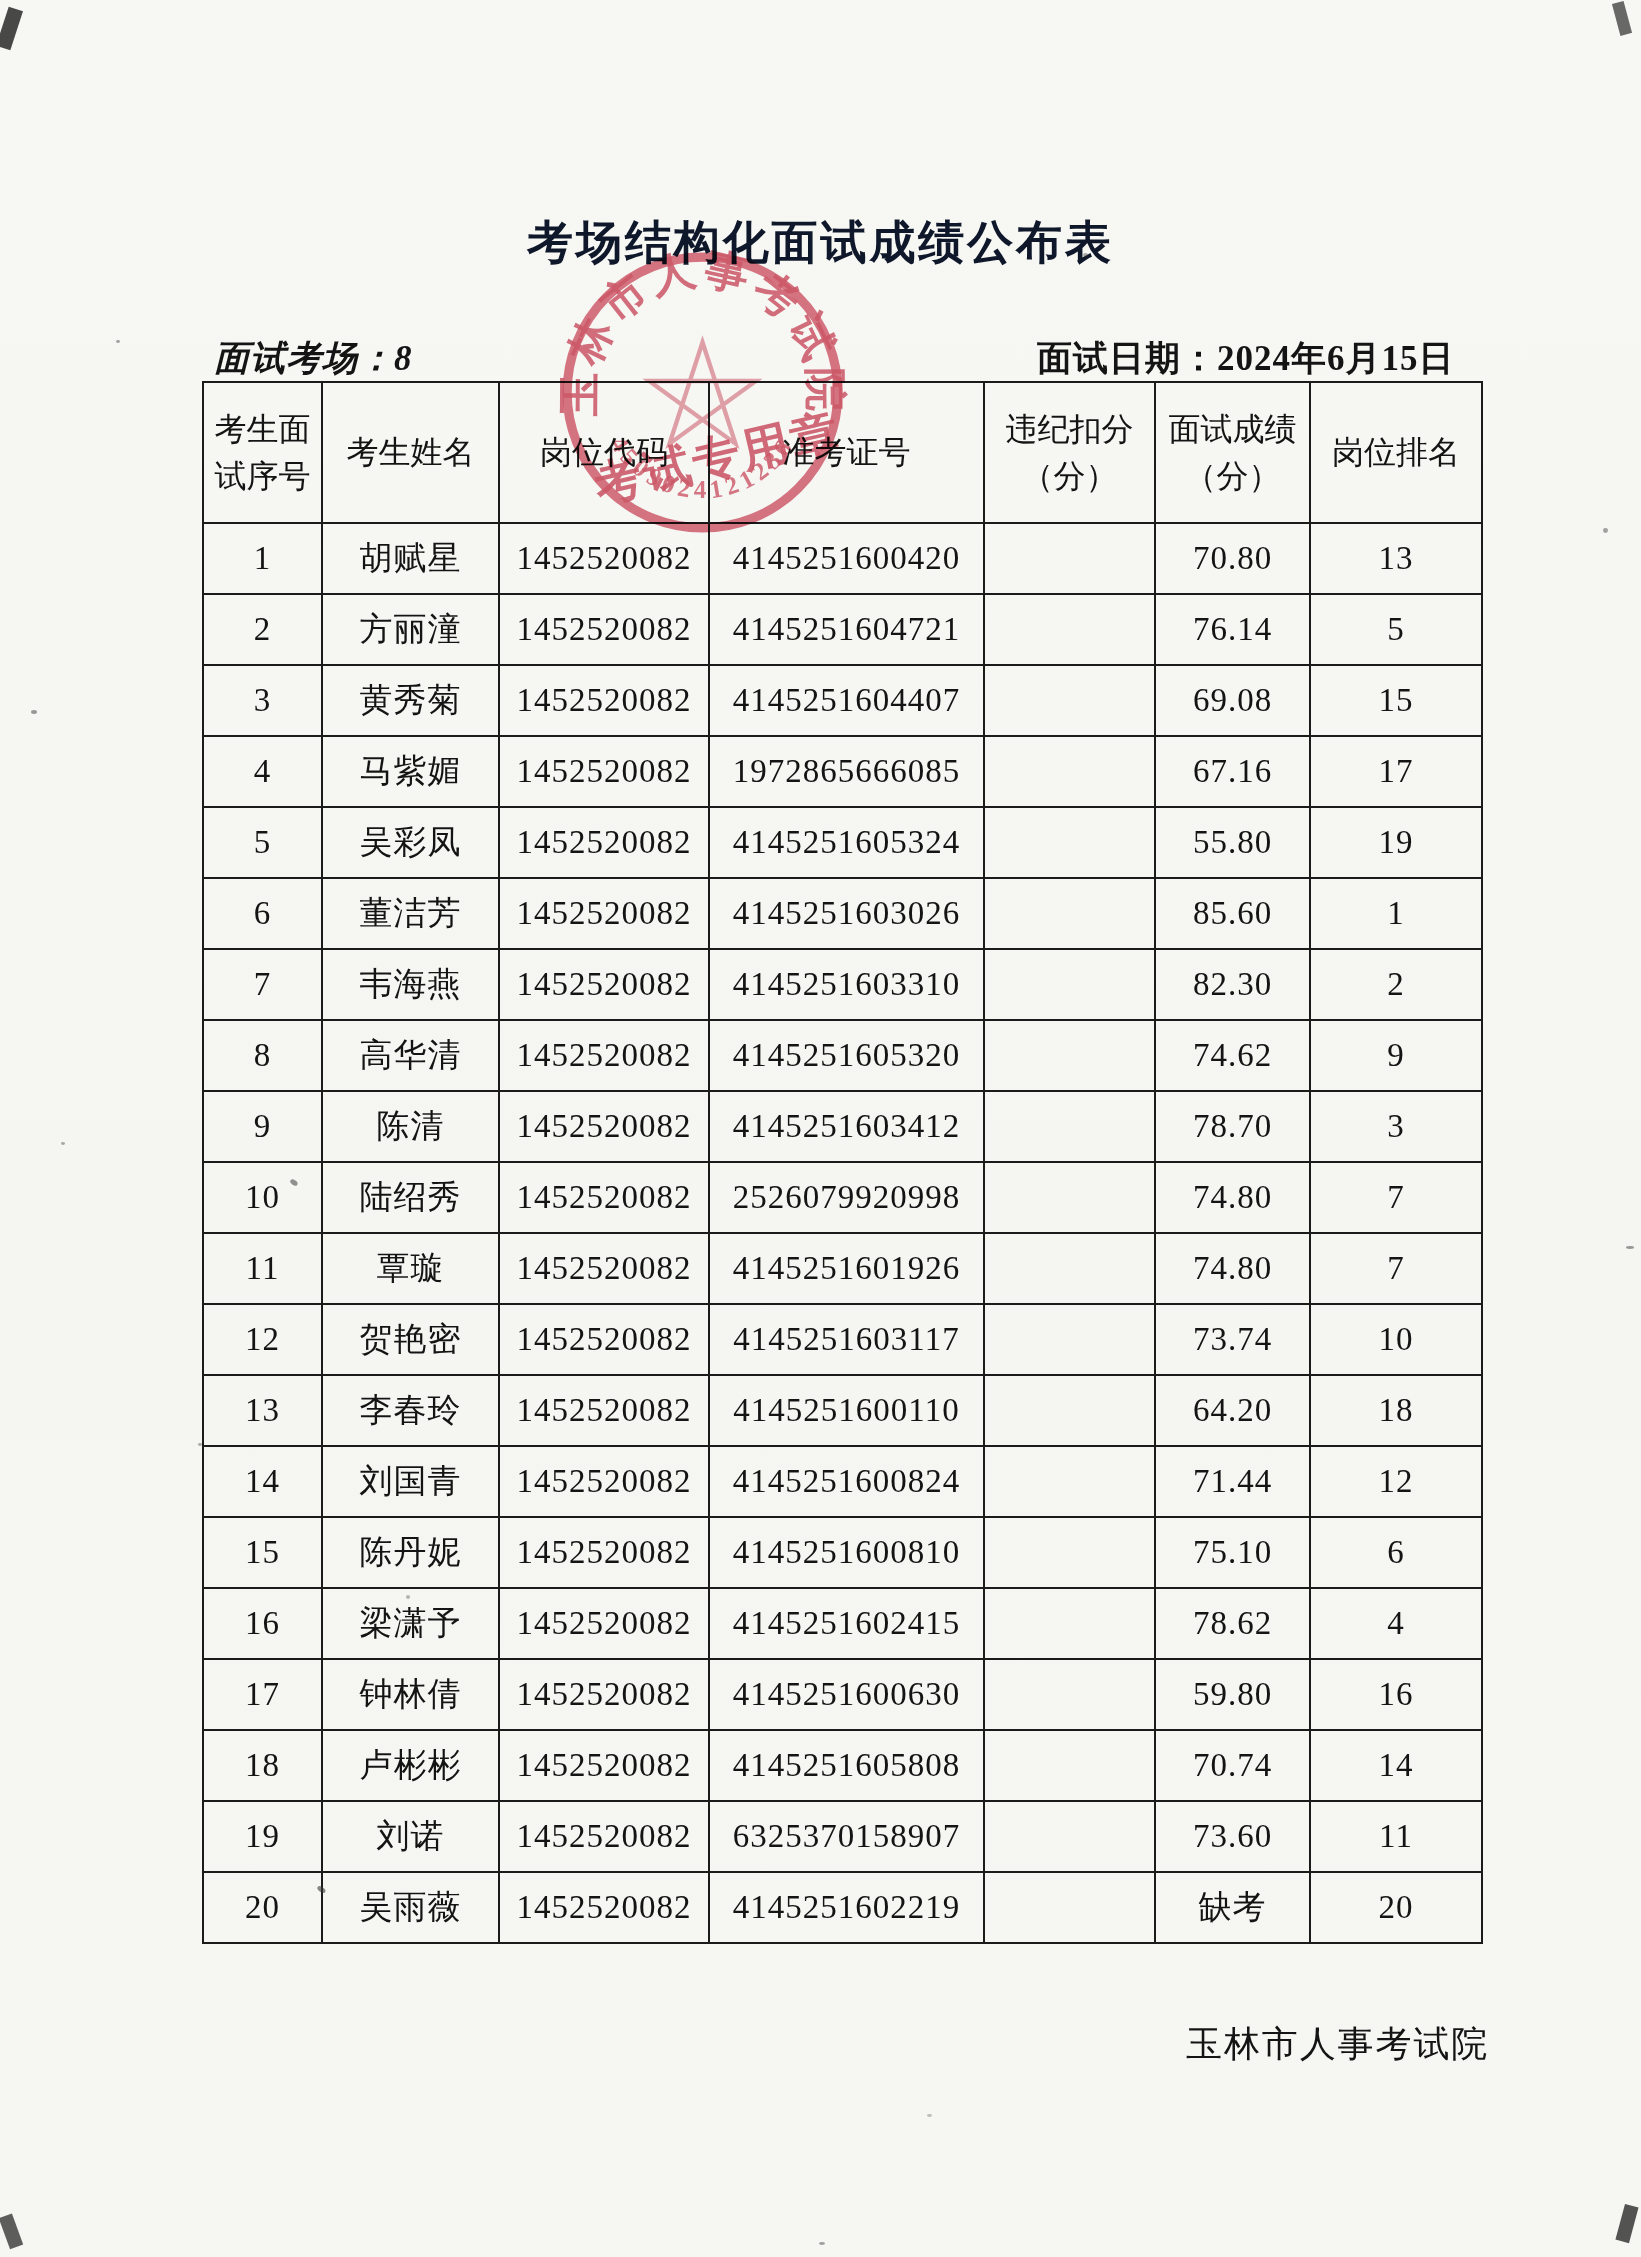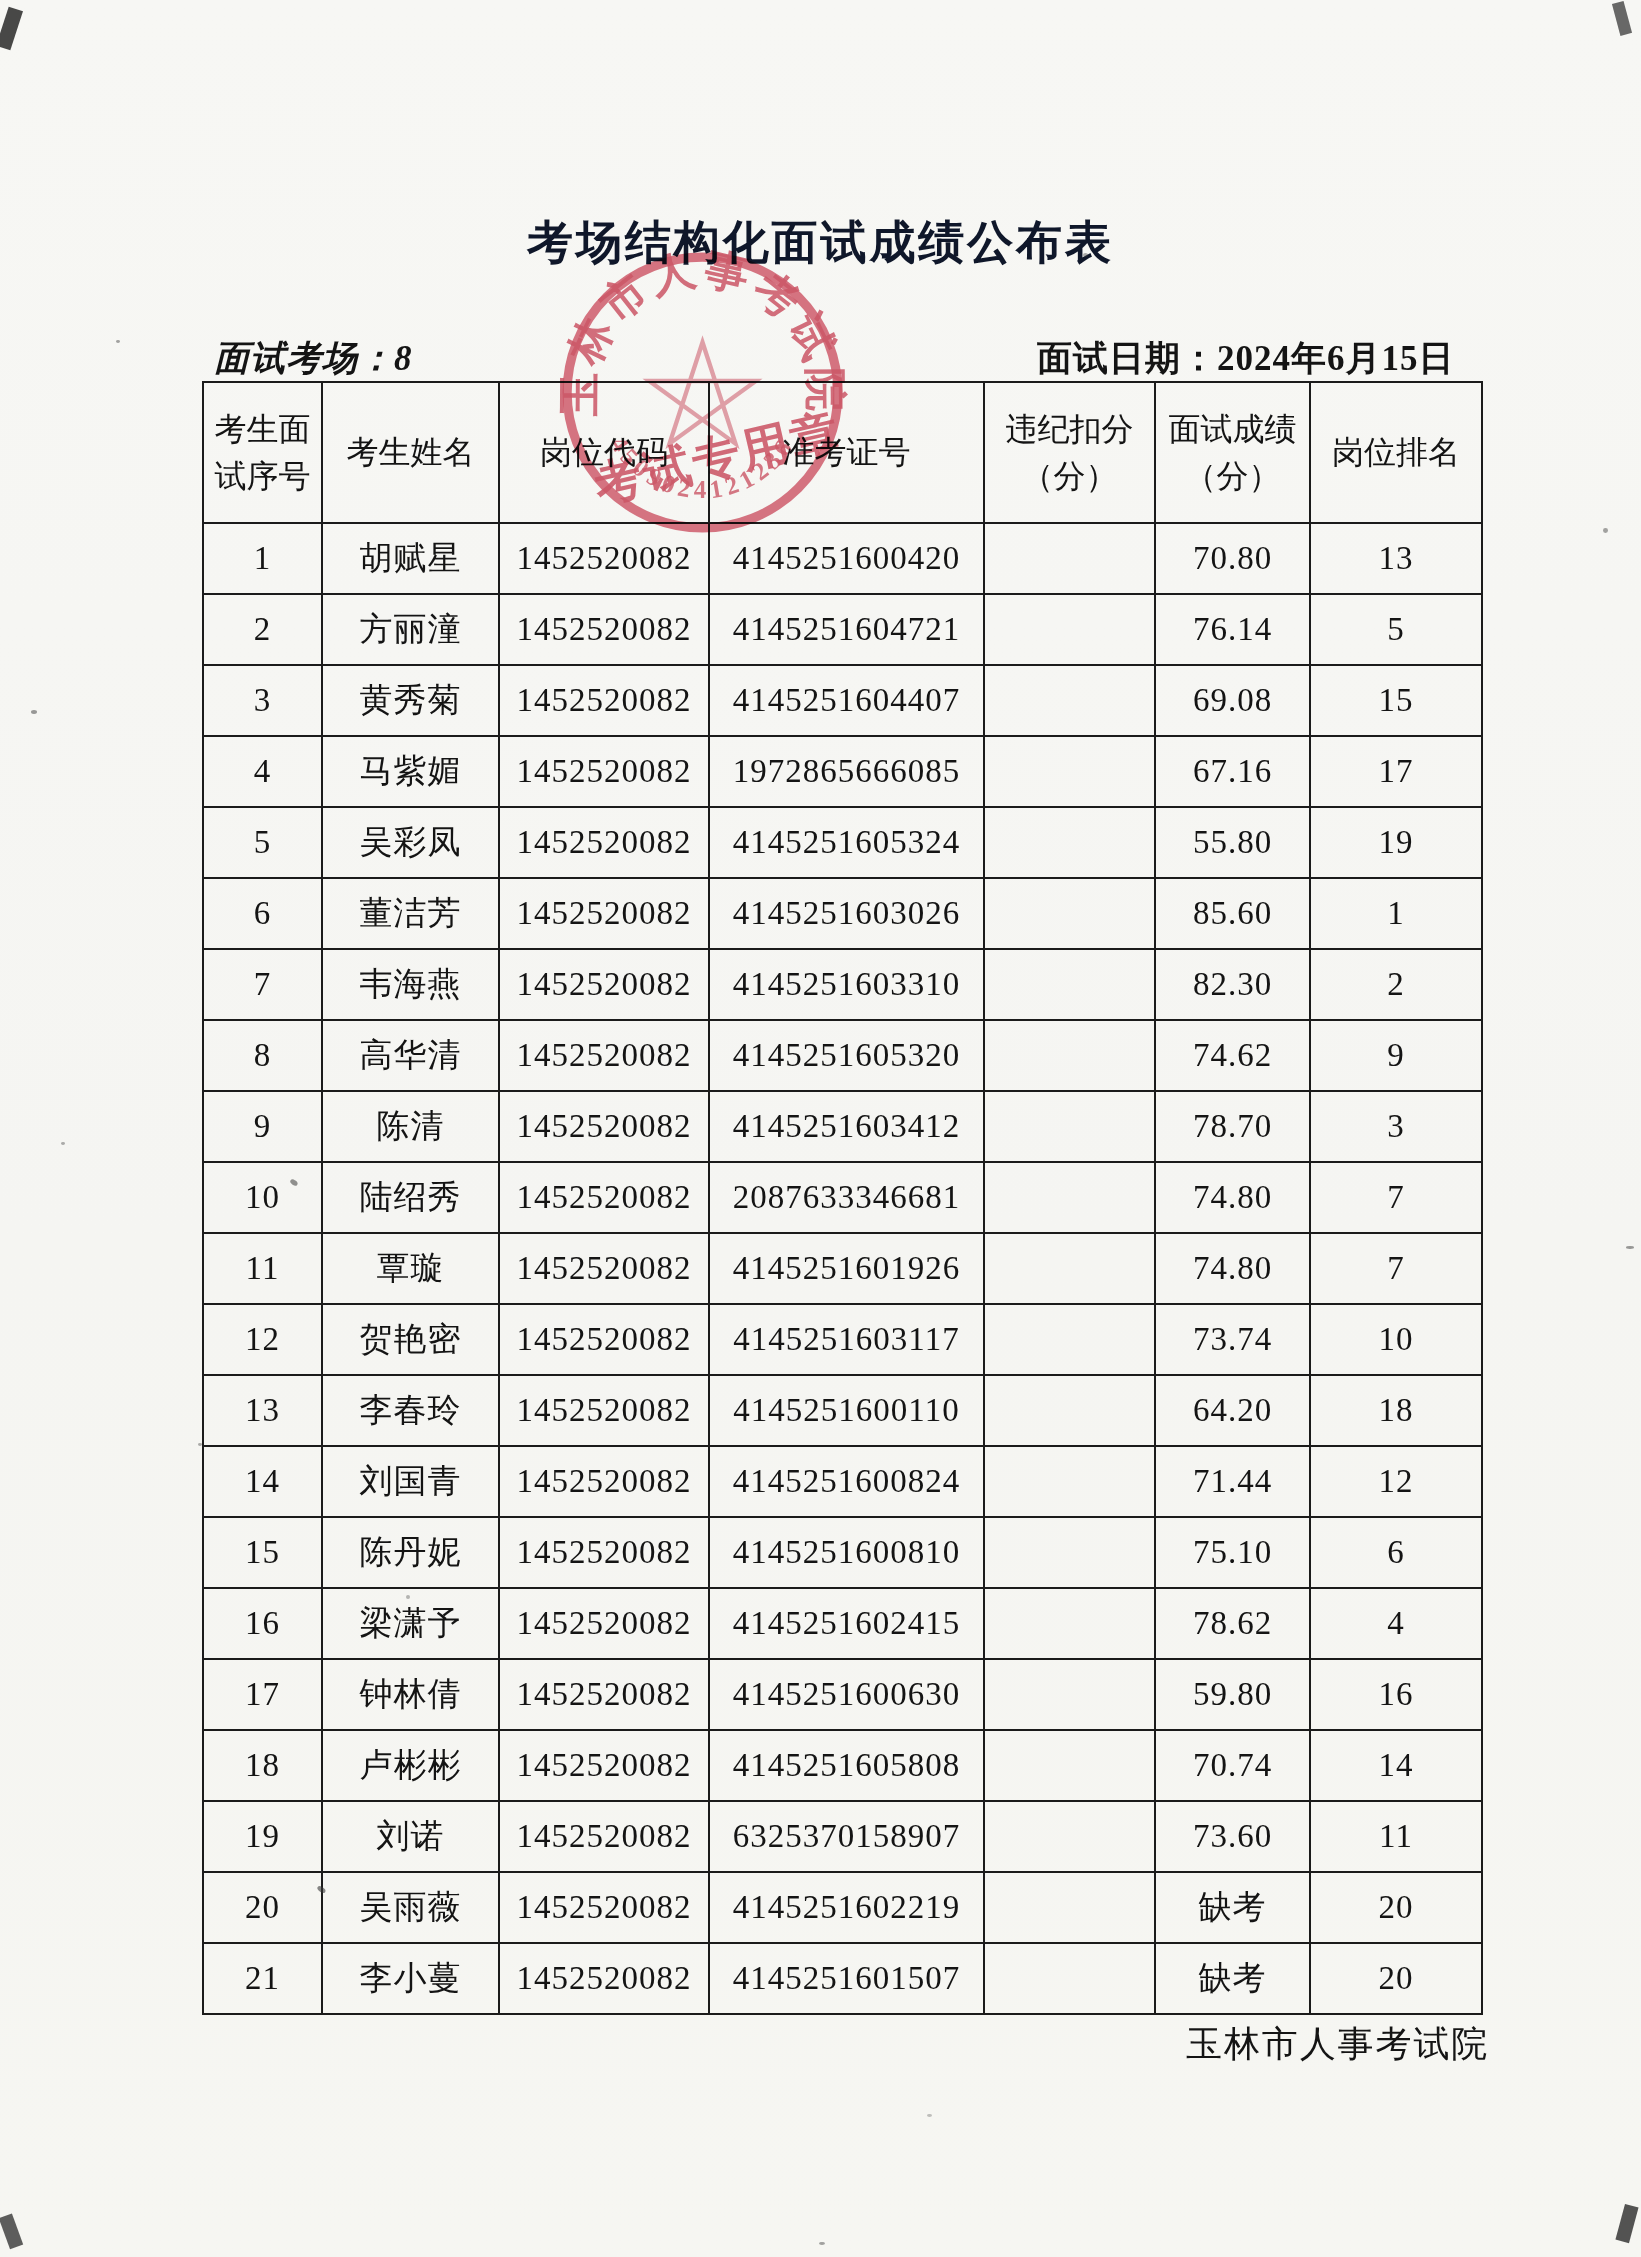--- a/index.html
+++ b/index.html
@@ -151,21 +151,21 @@
           <td>1452520082</td>
           <td>4145251603412</td>
           <td></td>
           <td>78.70</td>
           <td>3</td>
         </tr>
         <tr>
           <td>10</td>
           <td>陆绍秀</td>
           <td>1452520082</td>
-          <td>2087633346681</td>
+          <td>2526079920998</td>
           <td></td>
           <td>74.80</td>
           <td>7</td>
         </tr>
         <tr>
           <td>11</td>
           <td>覃璇</td>
           <td>1452520082</td>
           <td>4145251601926</td>
           <td></td>
@@ -242,29 +242,20 @@
           <td>6325370158907</td>
           <td></td>
           <td>73.60</td>
           <td>11</td>
         </tr>
         <tr>
           <td>20</td>
           <td>吴雨薇</td>
           <td>1452520082</td>
           <td>4145251602219</td>
-          <td></td>
-          <td>缺考</td>
-          <td>20</td>
-        </tr>
-        <tr>
-          <td>21</td>
-          <td>李小蔓</td>
-          <td>1452520082</td>
-          <td>4145251601507</td>
           <td></td>
           <td>缺考</td>
           <td>20</td>
         </tr>
       </tbody>
   </table>
 
   <div class="footer">玉林市人事考试院</div>
 
   <svg class="seal" viewBox="-166 -166 332 332" xmlns="http://www.w3.org/2000/svg">

